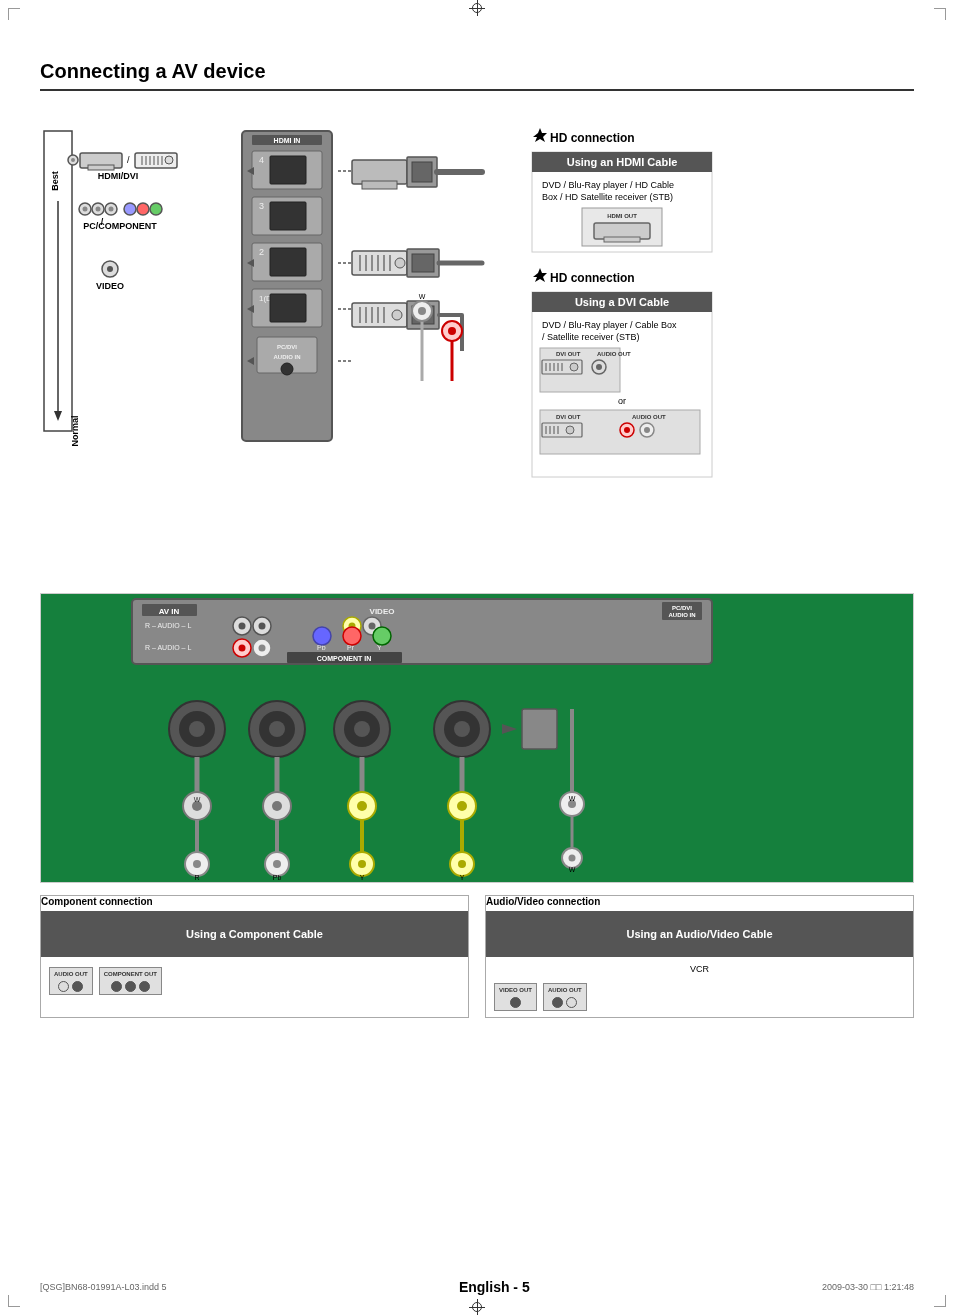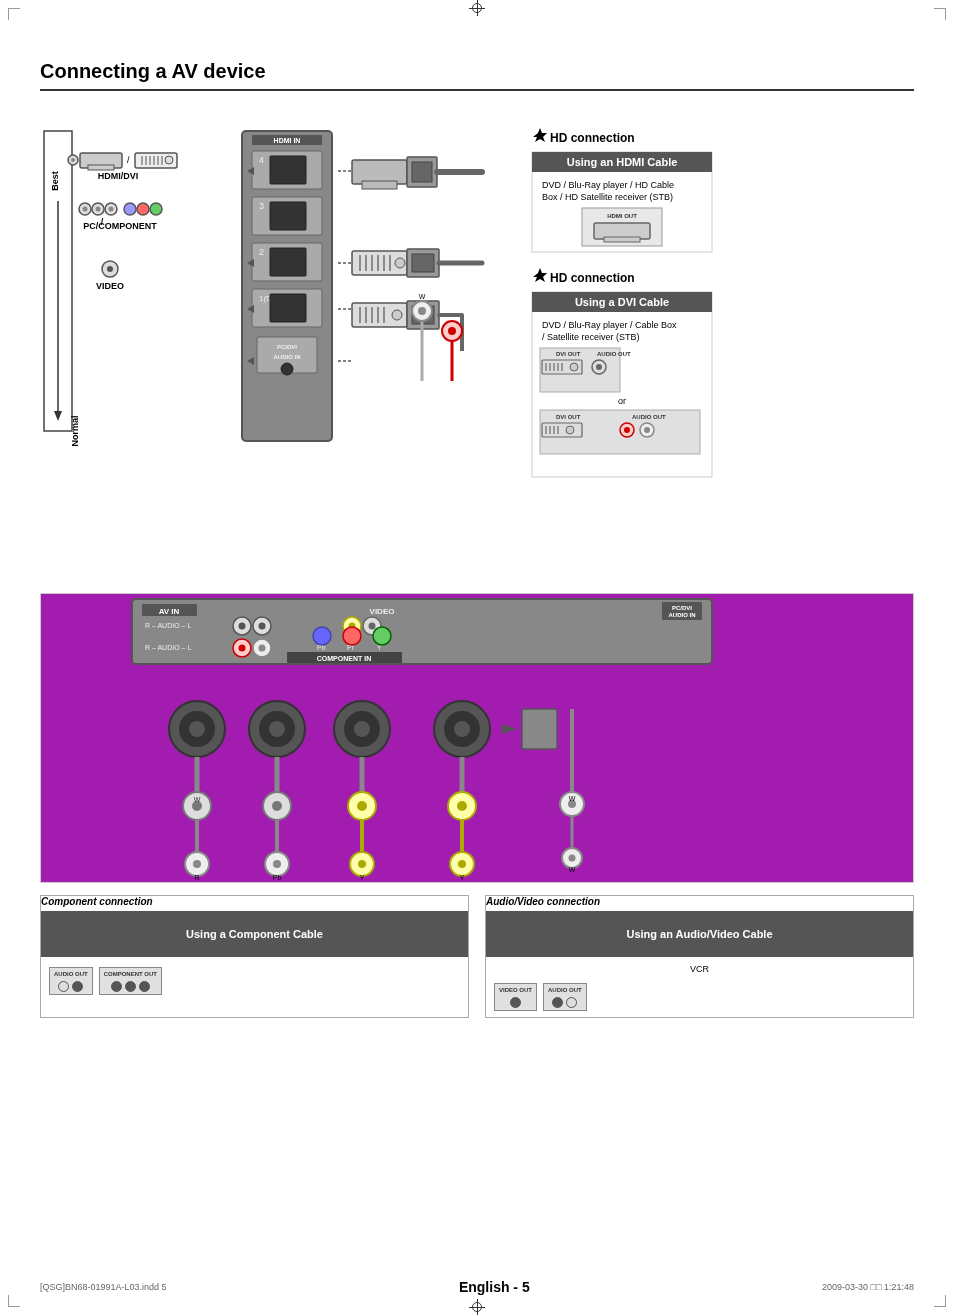--- a/index.html
+++ b/index.html
@@ -87,42 +87,41 @@
     
     .page-diagram-svg {
       width: 100%;
       height: 460px;
     }
 
     
     .bottom-cables-area {
       width: 100%;
       height: 290px;
-      background: #a21caf;
+      background: #15803d;
       border: 1px solid #ccc;
       position: relative;
       margin-bottom: 12px;
       overflow: hidden;
     }
 
     
     .conn-boxes-row {
       display: flex;
       gap: 16px;
     }
 
     .conn-box {
       flex: 1;
       border: 1px solid #aaa;
     }
     .conn-box-section-label {
       font-size: 10px;
       font-weight: bold;
       margin-bottom: 4px;
-      font-style: italic;
     }
     .conn-box-title-bar {
       background: #555;
       color: #fff;
       font-size: 11px;
       font-weight: bold;
       text-align: center;
       padding: 17px;
     }
     .conn-box-body {

